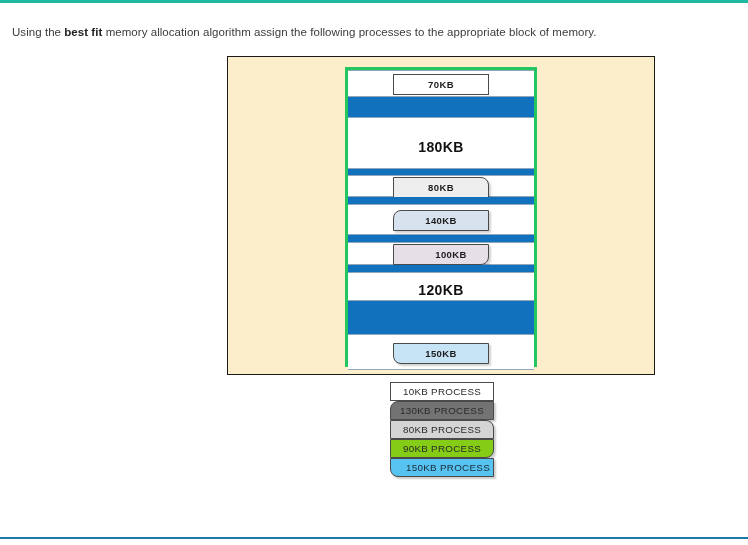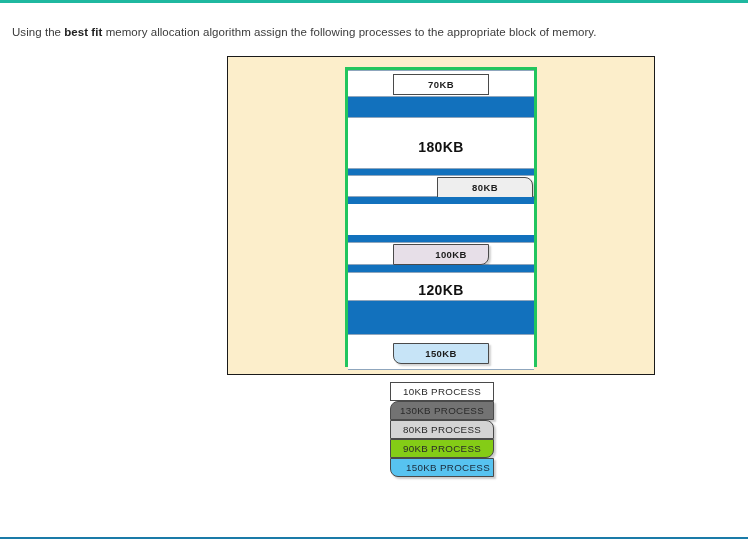--- a/index.html
+++ b/index.html
@@ -152,23 +152,26 @@
   <div id="memory-column">
       <div class="mem-block free" style="top: 0px; height: 27px;">
         <div class="mem-label plain" style="background: rgb(255, 255, 255); top: 3px;">70KB</div>
       </div>
       <div class="mem-block used" style="top: 27px; height: 20px; background: rgb(18, 113, 189);"></div>
       <div class="mem-block free" style="top: 47px; height: 52px;">
         <div class="mem-text" style="top: 21px;">180KB</div>
       </div>
       <div class="mem-block used" style="top: 99px; height: 6px; background: rgb(18, 113, 189);"></div>
       <div class="mem-block free" style="top: 105px; height: 22px;">
-        <div class="mem-label r-tr" style="background: rgb(238, 238, 238); top: 1px; margin-left: 44px;">80KB</div>
+        <div class="mem-label r-tr" style="background: rgb(238, 238, 238); top: 1px;">80KB</div>
       </div>
       <div class="mem-block used" style="top: 127px; height: 7px; background: rgb(18, 113, 189);"></div>
+      <div class="mem-block free" style="top: 134px; height: 31px;">
+        <div class="mem-label r-tl" style="background: rgb(215, 226, 238); top: 5px;">140KB</div>
+      </div>
       <div class="mem-block used" style="top: 165px; height: 7px; background: rgb(18, 113, 189);"></div>
       <div class="mem-block free" style="top: 172px; height: 23px;">
         <div class="mem-label r-br" style="background: rgb(231, 223, 232); top: 1px; padding-left: 20px;">100KB</div>
       </div>
       <div class="mem-block used" style="top: 195px; height: 7px; background: rgb(18, 113, 189);"></div>
       <div class="mem-block free" style="top: 202px; height: 29px;">
         <div class="mem-text" style="top: 9px;">120KB</div>
       </div>
       <div class="mem-block used" style="top: 231px; height: 33px; background: rgb(18, 113, 189);"></div>
       <div class="mem-block free" style="top: 264px; height: 36px;">

